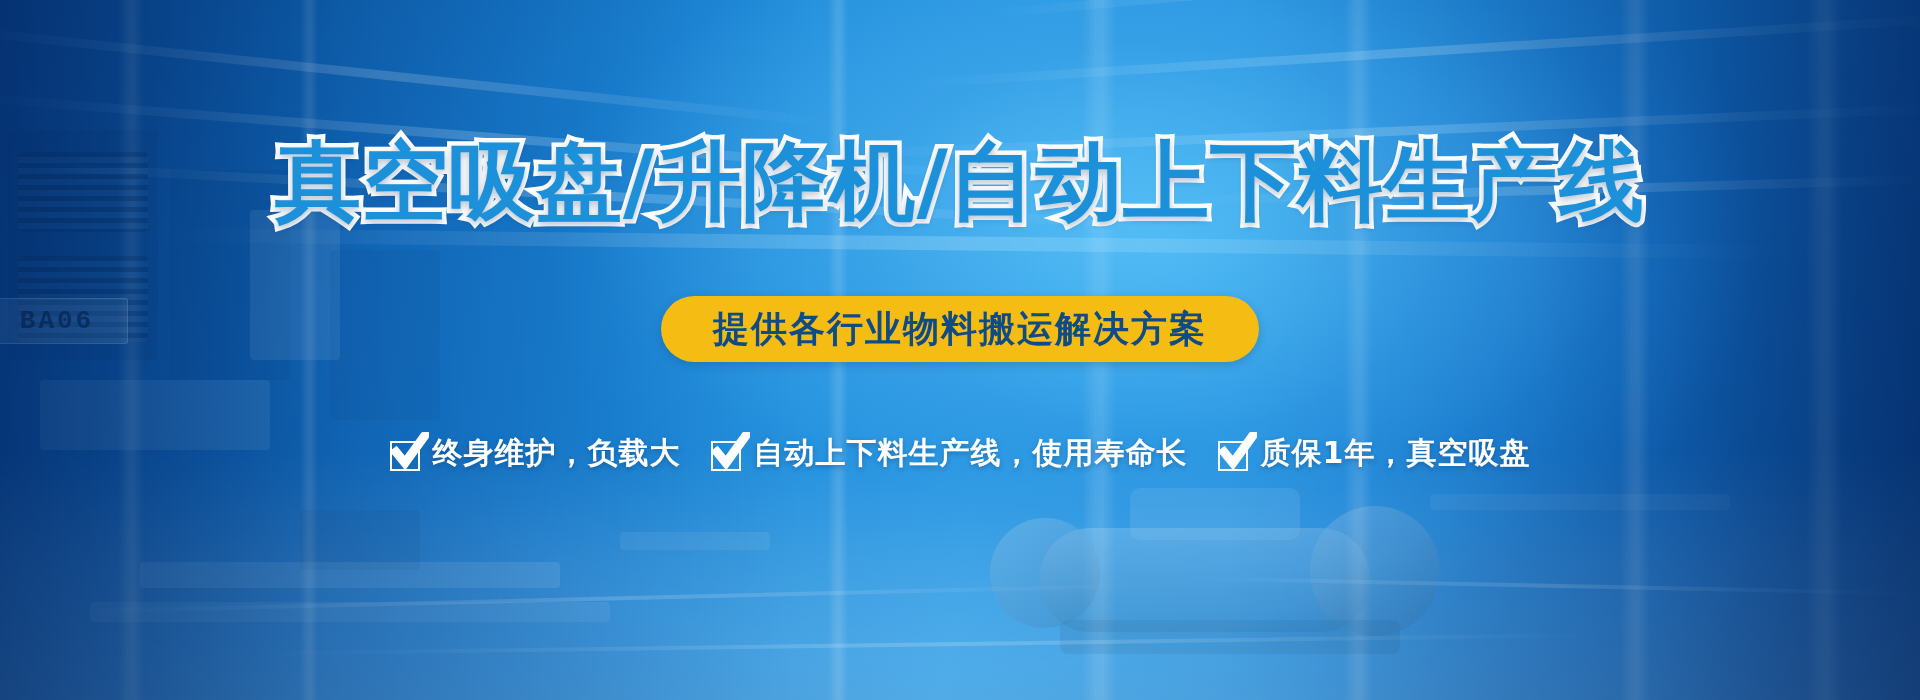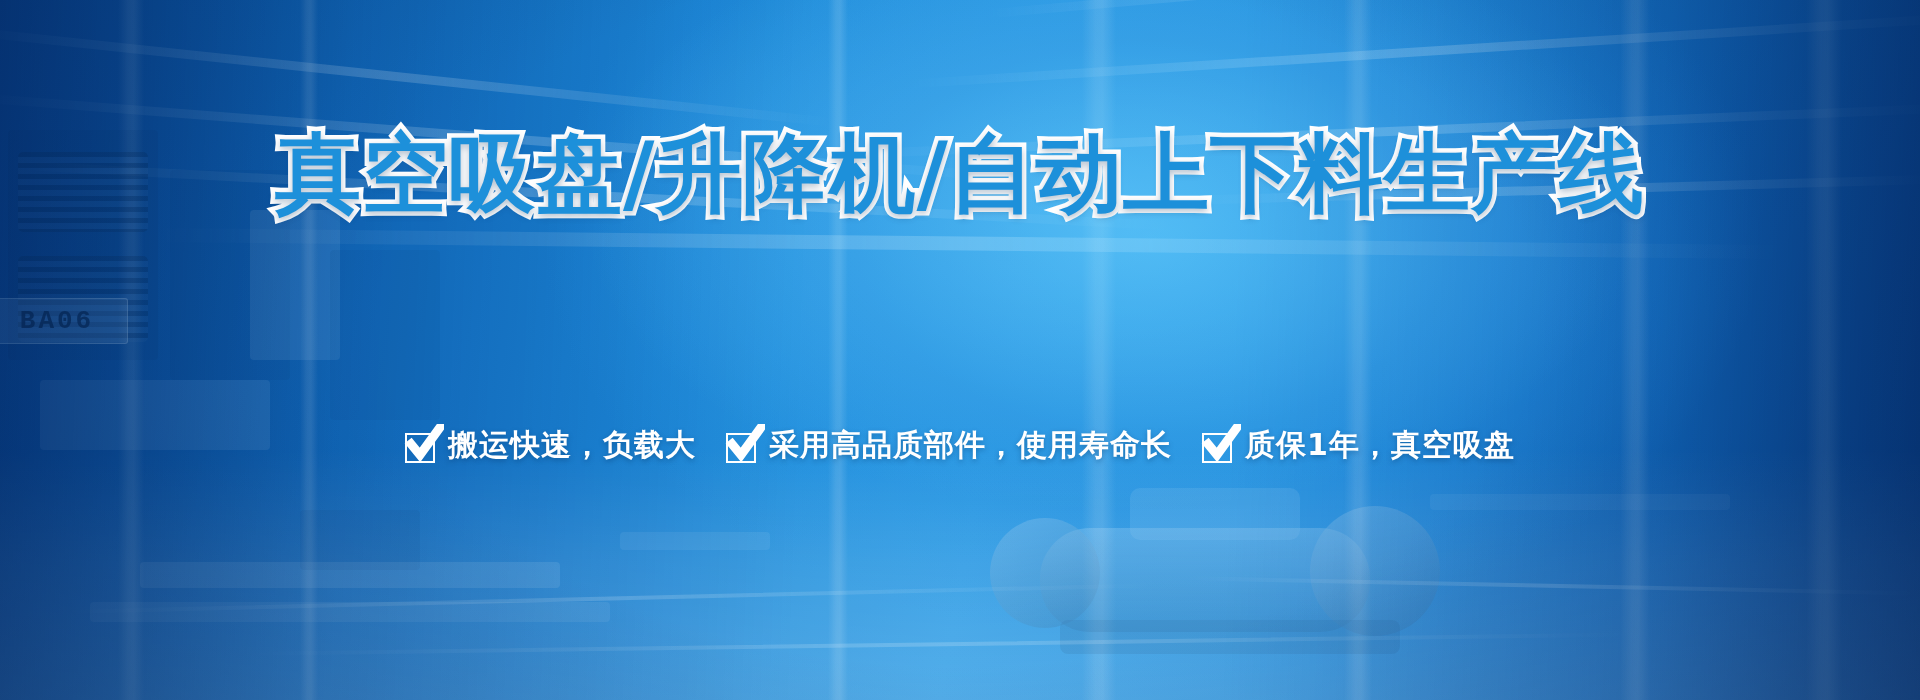--- a/index.html
+++ b/index.html
@@ -87,21 +87,21 @@
     background:radial-gradient(ellipse 760px 430px at 58% 30%, rgba(120,215,255,.42) 0%, rgba(120,215,255,0) 70%);
   }
   .vignette{
     position:absolute;inset:0;
     background:radial-gradient(ellipse 1250px 760px at 50% 45%, rgba(0,0,0,0) 46%, rgba(3,45,92,.34) 100%);
   }
 
   
   .content{
     position:absolute;inset:0;z-index:5;
-    display:flex;flex-direction:column;align-items:center;
+    display:flex;flex-direction:column;align-items:center;margin-top:8px;
   }
 
   .headline{
     margin:0;position:absolute;top:130px;left:0;right:0;text-align:center;
     font-size:86px;line-height:1;font-weight:700;letter-spacing:1px;
     font-family:"DejaVu Sans","Liberation Sans",sans-serif;
     color:#1d90da;
     -webkit-text-stroke:9px #ffffff;
     paint-order:stroke fill;
     text-shadow:0 3px 7px rgba(3,46,92,.30);
@@ -203,41 +203,44 @@
 
     <div class="bg-tint"></div>
     <div class="bg-glow"></div>
     <div class="vignette"></div>
   </div>
 
   <div class="content">
 
     <h1 class="headline">真空吸盘/升降机/自动上下料生产线</h1>
 
+    <div class="pill">
+      <span>提供各行业物料搬运解决方案</span>
+    </div>
 
     <div class="features">
 
       <div class="feature">
         <span class="check">
           <span class="box"></span>
           <svg viewBox="0 0 40 42" aria-hidden="true">
             <path d="M7 20 L16 31 L37 2" fill="none" stroke="#ffffff" stroke-width="9" stroke-linecap="square" stroke-linejoin="miter"></path>
           </svg>
         </span>
-        <span class="feature-label">搬运快速，负载大</span>
+        <span class="feature-label">终身维护，负载大</span>
       </div>
 
       <div class="feature">
         <span class="check">
           <span class="box"></span>
           <svg viewBox="0 0 40 42" aria-hidden="true">
             <path d="M7 20 L16 31 L37 2" fill="none" stroke="#ffffff" stroke-width="9" stroke-linecap="square" stroke-linejoin="miter"></path>
           </svg>
         </span>
-        <span class="feature-label">采用高品质部件，使用寿命长</span>
+        <span class="feature-label">自动上下料生产线，使用寿命长</span>
       </div>
 
       <div class="feature">
         <span class="check">
           <span class="box"></span>
           <svg viewBox="0 0 40 42" aria-hidden="true">
             <path d="M7 20 L16 31 L37 2" fill="none" stroke="#ffffff" stroke-width="9" stroke-linecap="square" stroke-linejoin="miter"></path>
           </svg>
         </span>
         <span class="feature-label">质保1年，真空吸盘</span>

